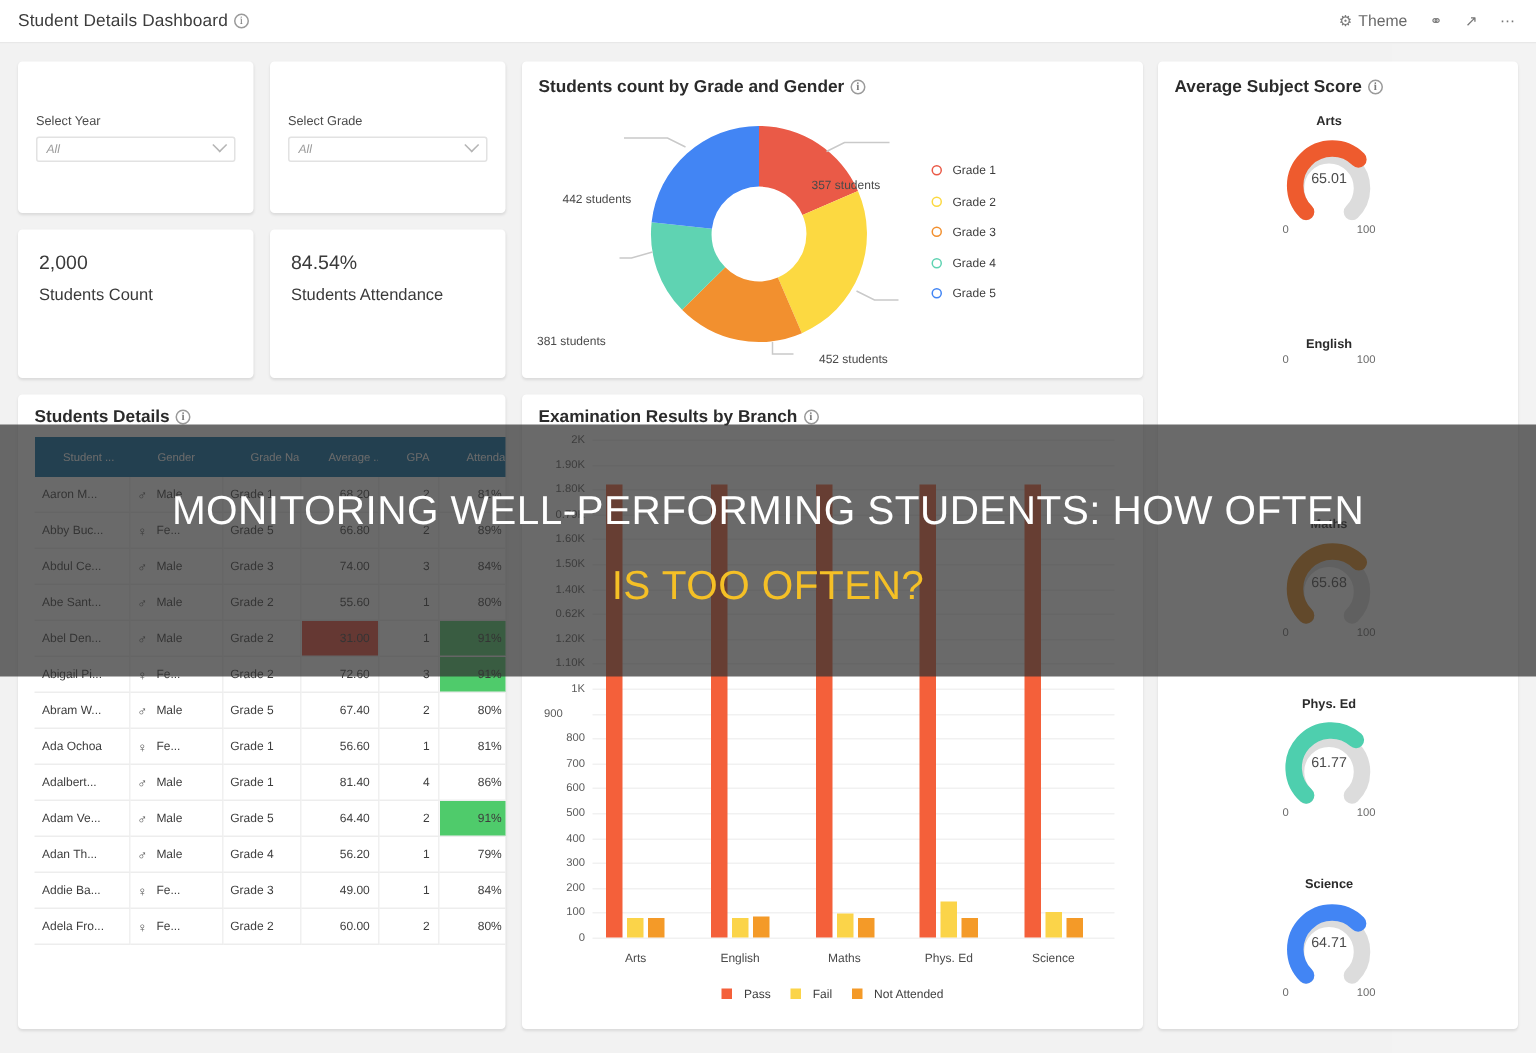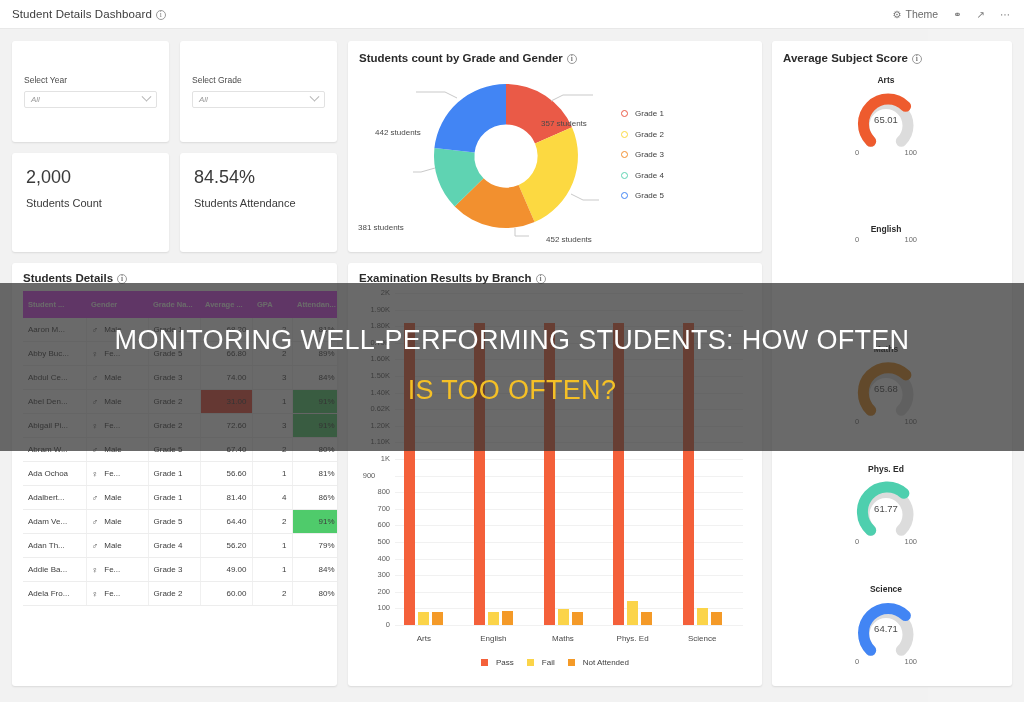--- a/index.html
+++ b/index.html
@@ -50,21 +50,21 @@
     display: flex; align-items: center; padding: 0 6px;
     font-size: 8px; color: #9b9b9b; font-style: italic;
   }
   .chev {
     margin-left: auto; width: 7px; height: 7px;
     border-right: 1.2px solid #b5b5b5; border-bottom: 1.2px solid #b5b5b5;
     transform: rotate(45deg) translate(-2px,-2px);
   }
 
   
-  .kpi-value { font-size: 18px; color: #3a3a3a; }
+  .kpi-value { font-size: 13px; color: #3a3a3a; }
   .kpi-label { font-size: 11px; color: #3a3a3a; margin-top: 9px; }
   .legend { position: absolute; font-size: 8px; color: #3d3d3d; }
   .legend-row { display: flex; align-items: center; margin-bottom: 11.5px; }
   .legend-dot {
     width: 7px; height: 7px; border-radius: 50%; margin-right: 7px;
     border: 1.6px solid currentColor; background: transparent;
   }
   .dlabel { position: absolute; font-size: 8px; color: #4a4a4a; white-space: nowrap; }
 
   
@@ -75,22 +75,22 @@
     font-size: 9.5px; color: #4a4a4a;
   }
   .gauge-minmax {
     display: flex; justify-content: space-between; width: 62px; margin: 1px auto 0;
     font-size: 7.5px; color: #6b6b6b;
   }
 
   
   .tbl { width: 100%; border-collapse: collapse; table-layout: fixed; }
   .tbl th {
-    background: #d946ef; color: #fff; font-size: 7.5px; font-weight: bold;
-    text-align: left; padding: 9px 5px; white-space: nowrap; overflow: hidden;
+    background: #0369a1; color: #fff; font-size: 7.5px; font-weight: normal;
+    text-align: left; padding: 9px 19px; white-space: nowrap; overflow: hidden;
   }
   .tbl td {
     font-size: 8px; color: #3d3d3d; padding: 6.5px 5px;
     border-bottom: 1px solid #ededed; border-right: 1px solid #f0f0f0;
     white-space: nowrap; overflow: hidden;
   }
   .tbl td.num { text-align: right; }
   .cell-red { background: #EE4B3C; color: #fff; text-align: right; }
   .cell-green { background: #4FCB6B; color: #2c2c2c; text-align: right; }
   .gender-cell { display: flex; align-items: center; gap: 6px; }
@@ -352,20 +352,33 @@
             <td>
               <span class="gender-cell">
                 <span class="gsym">♂</span>
                 <span>Male</span>
               </span>
             </td>
             <td>Grade 3</td>
             <td class="num">74.00</td>
             <td class="num">3</td>
             <td class="num">84%</td>
+          </tr>
+          <tr>
+            <td>Abe Sant...</td>
+            <td>
+              <span class="gender-cell">
+                <span class="gsym">♂</span>
+                <span>Male</span>
+              </span>
+            </td>
+            <td>Grade 2</td>
+            <td class="num">55.60</td>
+            <td class="num">1</td>
+            <td class="num">80%</td>
           </tr>
           <tr>
             <td>Abel Den...</td>
             <td>
               <span class="gender-cell">
                 <span class="gsym">♂</span>
                 <span>Male</span>
               </span>
             </td>
             <td>Grade 2</td>

